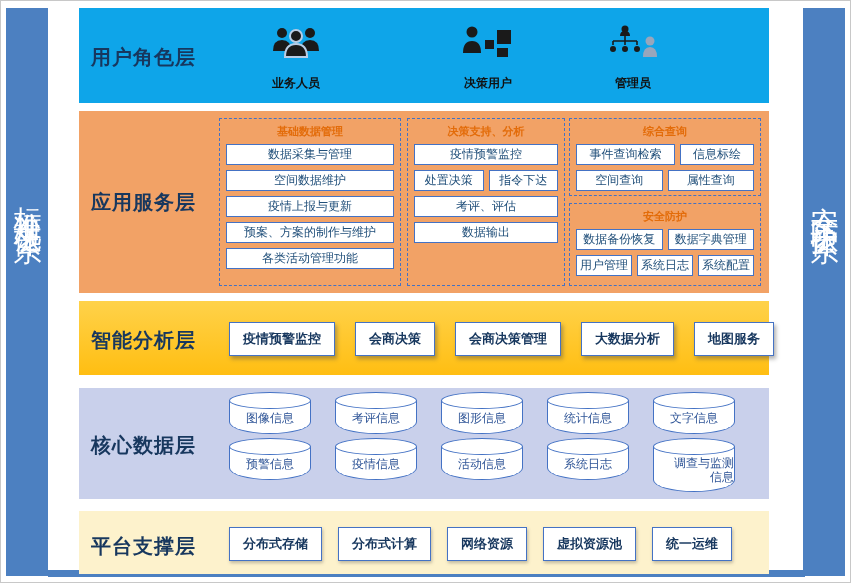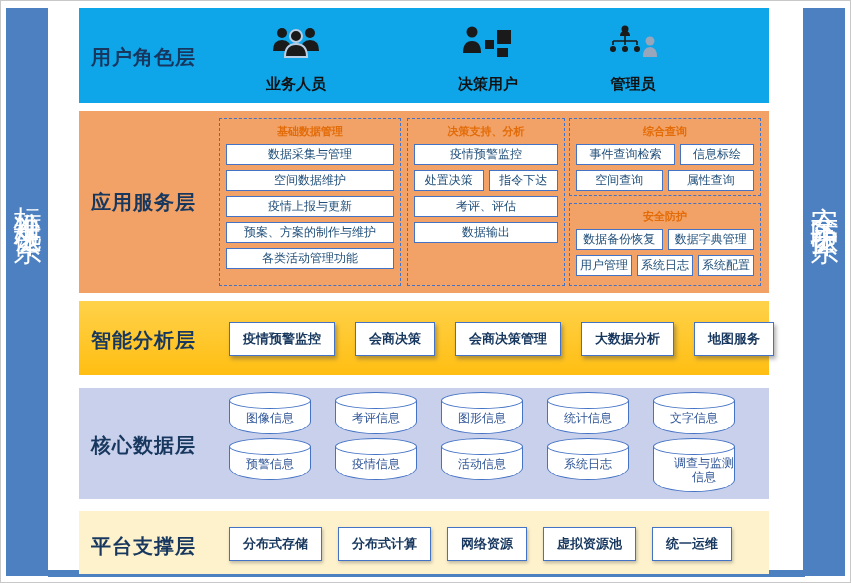--- a/index.html
+++ b/index.html
@@ -18,21 +18,21 @@
   .layer { position:absolute; left:78px; width:690px; }
   .layer-label { position:absolute; left:12px; font-size:20px; font-weight:bold; color:#17375e; letter-spacing:1px; white-space:nowrap; }
   .l1 { top:7px;   height:95px;  background:#0ea5e9; }
   .l2 { top:110px; height:182px; background:#f2a266; }
   .l3 { top:300px; height:74px;  background:linear-gradient(#ffd24a,#ffbe12); }
   .l4 { top:387px; height:111px; background:#c9d0eb; }
   .l5 { top:510px; height:63px;  background:#fdf2cc; }
 
   
   .role { position:absolute; top:16px; width:110px; display:flex; flex-direction:column; align-items:center; gap:7px; }
-  .role-label { font-size:15px; font-weight:bold; color:#111; }
+  .role-label { font-size:12px; font-weight:bold; color:#111; }
 
   
   .dashed-box { position:absolute; border:1px dashed #4472c4; padding:3px 6px; }
   .group-title { color:#e36c0a; font-weight:bold; font-size:11px; text-align:center; margin:2px 0 5px; }
   .btn-sm { background:#fff; border:1px solid #4472c4; color:#1f4e79; font-size:12px;
             height:21px; line-height:19px; text-align:center; display:block; margin:0 auto 5px;
             width:100%; white-space:nowrap; overflow:hidden; }
   .row { display:flex; gap:5px; margin:0 0 5px; }
   .row .btn-sm { flex:1; margin:0; }
   .row .grow { flex:1.35; }
@@ -42,21 +42,21 @@
   .big-btn { background:#fff; border:1px solid #4472c4; color:#17375e; font-size:13px; font-weight:bold;
              padding:7px 13px; white-space:nowrap; box-shadow:2px 3px 4px rgba(80,80,80,0.45); }
   .l5 .big-btn { box-shadow:1px 2px 3px rgba(80,80,80,0.35); }
 
   
   .cyl-row { position:absolute; left:150px; display:flex; gap:24px; align-items:flex-start; }
   .cyl { position:relative; width:82px; height:34px; background:#fff; border:1px solid #4472c4; border-top:none;
          border-radius:0 0 50% 50% / 0 0 12px 12px; display:flex; align-items:center; justify-content:center; }
   .cyl::before { content:""; position:absolute; left:-1px; right:-1px; top:-8px; height:15px;
                  border:1px solid #4472c4; border-radius:50%; background:#fff; }
-  .cyl-text { position:relative; z-index:1; font-size:12px; color:#2f5597; line-height:1.15; text-align:center; padding-top:5px; }
+  .cyl-text { position:relative; z-index:1; font-size:12px; color:#2f5597; line-height:1.15; text-align:right; padding-top:5px; }
   .cyl.tall { height:46px;padding-left:20px; }
 </style>
 </head>
 <body>
 
 <div class="wrap">
 
   <div class="sidebar left">标准规范体系</div>
   <div class="sidebar right">安全防护体系</div>
   <div class="bottom-bar"></div>

